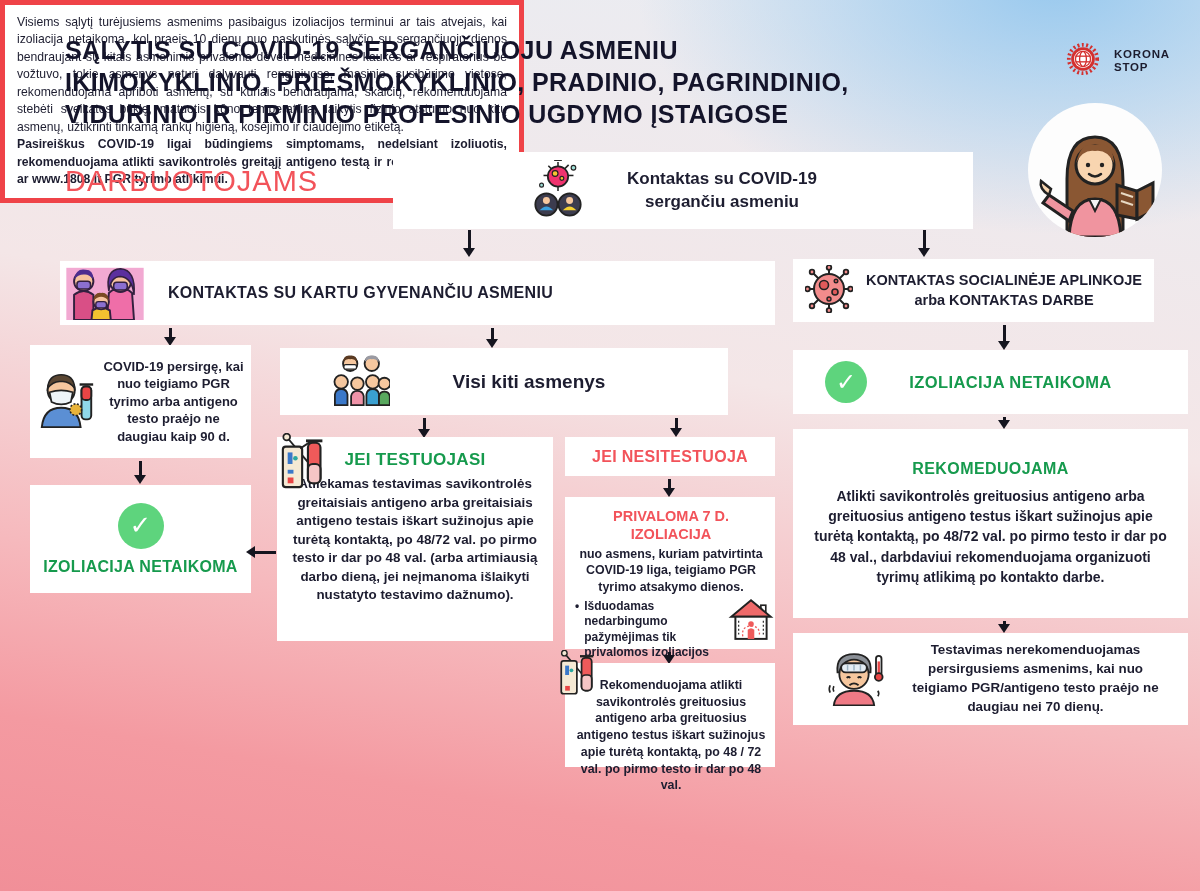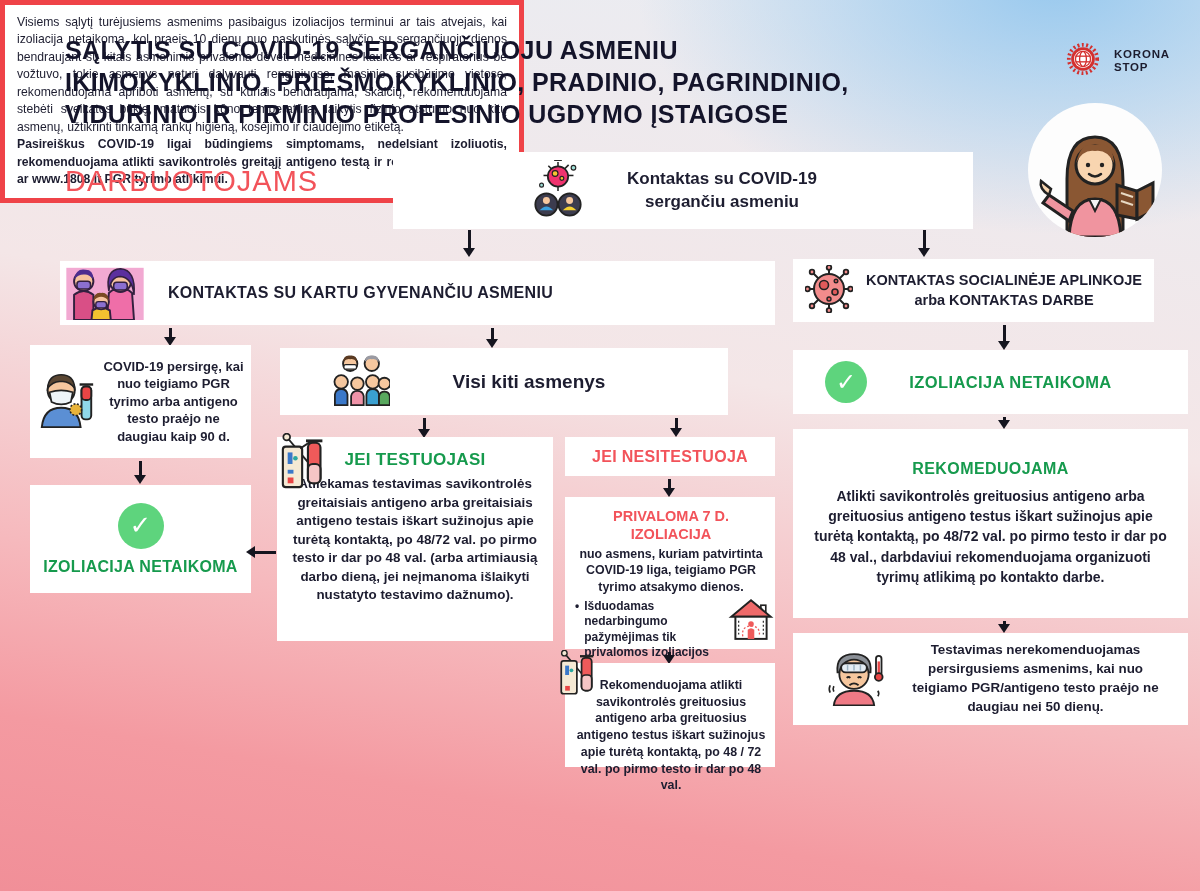--- a/index.html
+++ b/index.html
@@ -392,21 +392,21 @@
         <path d="M31 40 Q36 36 41 40" fill="none" stroke="#222" stroke-width="2"></path>
         <path d="M14 62 Q16 46 36 46 Q56 46 58 62 Z" fill="#ef7a85" stroke="#222" stroke-width="2"></path>
         <rect x="60" y="8" width="6" height="22" rx="3" fill="#fff" stroke="#222" stroke-width="2"></rect>
         <line x1="63" y1="14" x2="63" y2="28" stroke="#e84545" stroke-width="2.6"></line>
         <circle cx="63" cy="31" r="4.2" fill="#e84545" stroke="#222" stroke-width="2"></circle>
         <path d="M10 40 Q8 44 10 48" fill="none" stroke="#222" stroke-width="1.8"></path>
         <path d="M14 41 Q12.5 44 14 47" fill="none" stroke="#222" stroke-width="1.8"></path>
         <path d="M62 46 Q64 49 62 52" fill="none" stroke="#222" stroke-width="1.8"></path>
       </svg>
     </span>
-    <div class="txt dark">Testavimas nerekomenduojamas persirgusiems asmenims, kai nuo teigiamo PGR/antigeno testo praėjo ne daugiau nei 50 dienų.</div>
+    <div class="txt dark">Testavimas nerekomenduojamas persirgusiems asmenims, kai nuo teigiamo PGR/antigeno testo praėjo ne daugiau nei 70 dienų.</div>
   </div>
 
   <div class="footer-box">
     <p class="p1">Visiems sąlytį turėjusiems asmenims pasibaigus izoliacijos terminui ar tais atvejais, kai izoliacija netaikoma, kol praeis 10 dienų nuo paskutinės sąlyčio su sergančiuoju dienos bendraujant su kitais asmenimis privaloma dėvėti medicinines kaukes ar respiratorius be vožtuvo, tokie asmenys neturi dalyvauti renginiuose, masinio susibūrimo vietose, rekomenduojama apriboti asmenų, su kuriais bendraujama, skaičių, rekomenduojama stebėti sveikatos būklę, matuotis kūno temperatūrą, laikytis fizinio atstumo nuo kitų asmenų, užtikrinti tinkamą rankų higieną, kosėjimo ir čiaudėjimo etiketą.</p>
     <p class="p2">Pasireiškus COVID-19 ligai būdingiems simptomams, nedelsiant izoliuotis, rekomenduojama atlikti savikontrolės greitąjį antigeno testą ir registruotis tel. 1808 ar www.1808.lt PGR tyrimo atlikimui.</p>
   </div>
 
 </div>
 
 </body></html>

